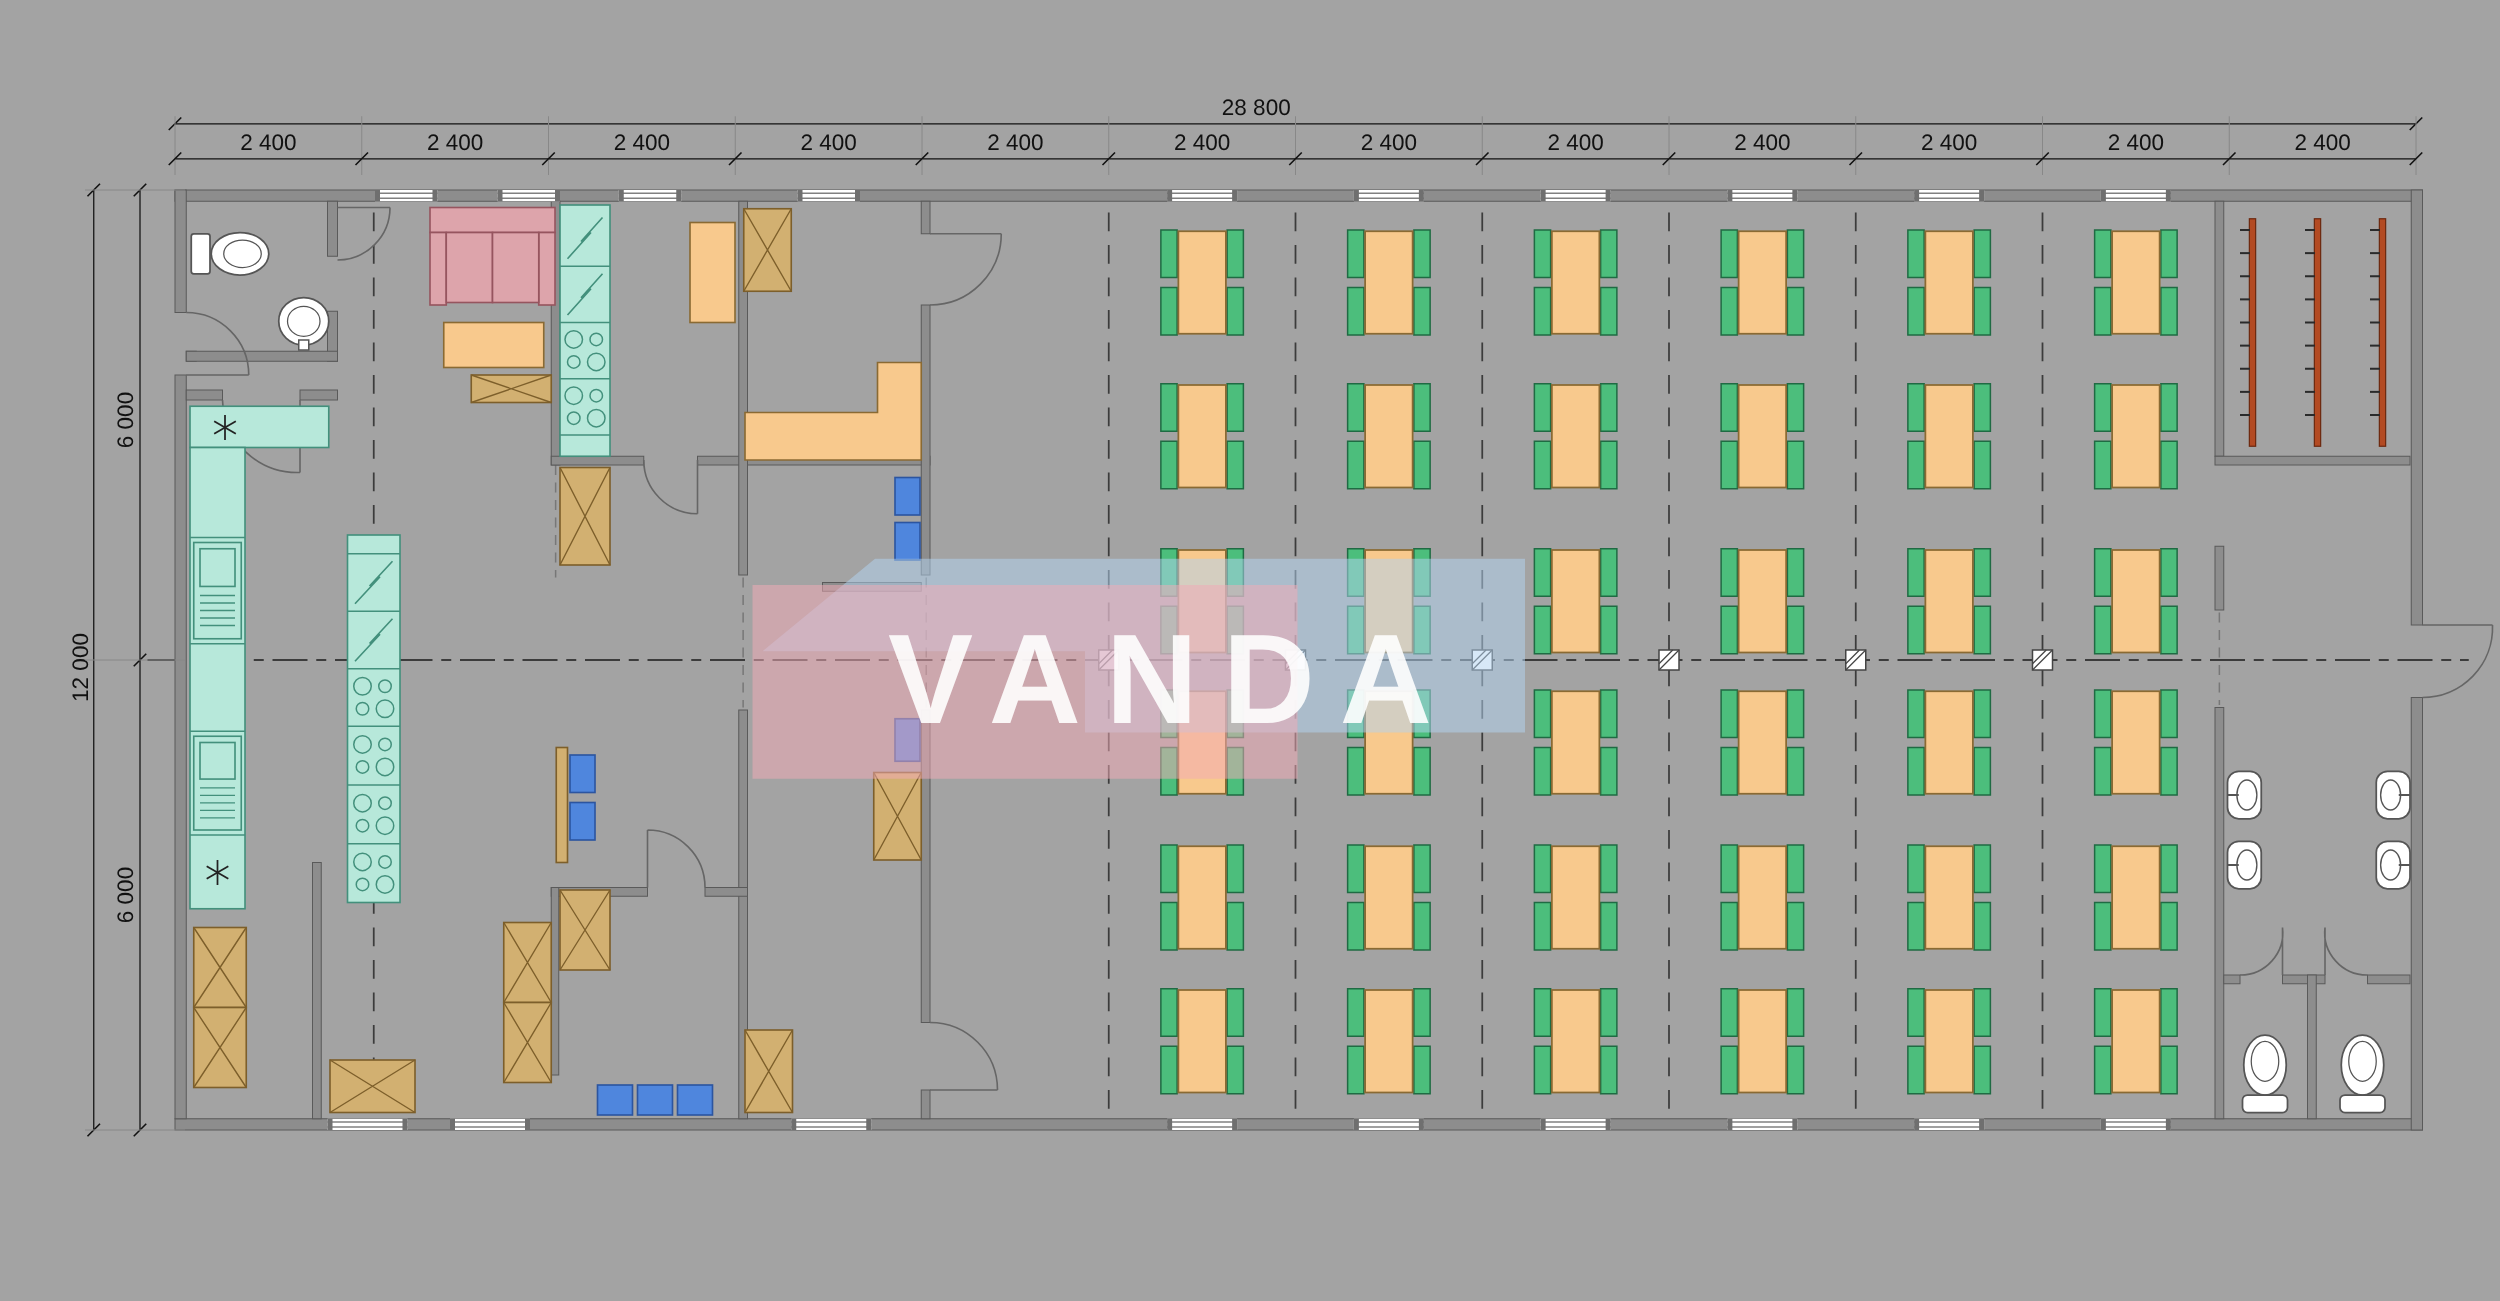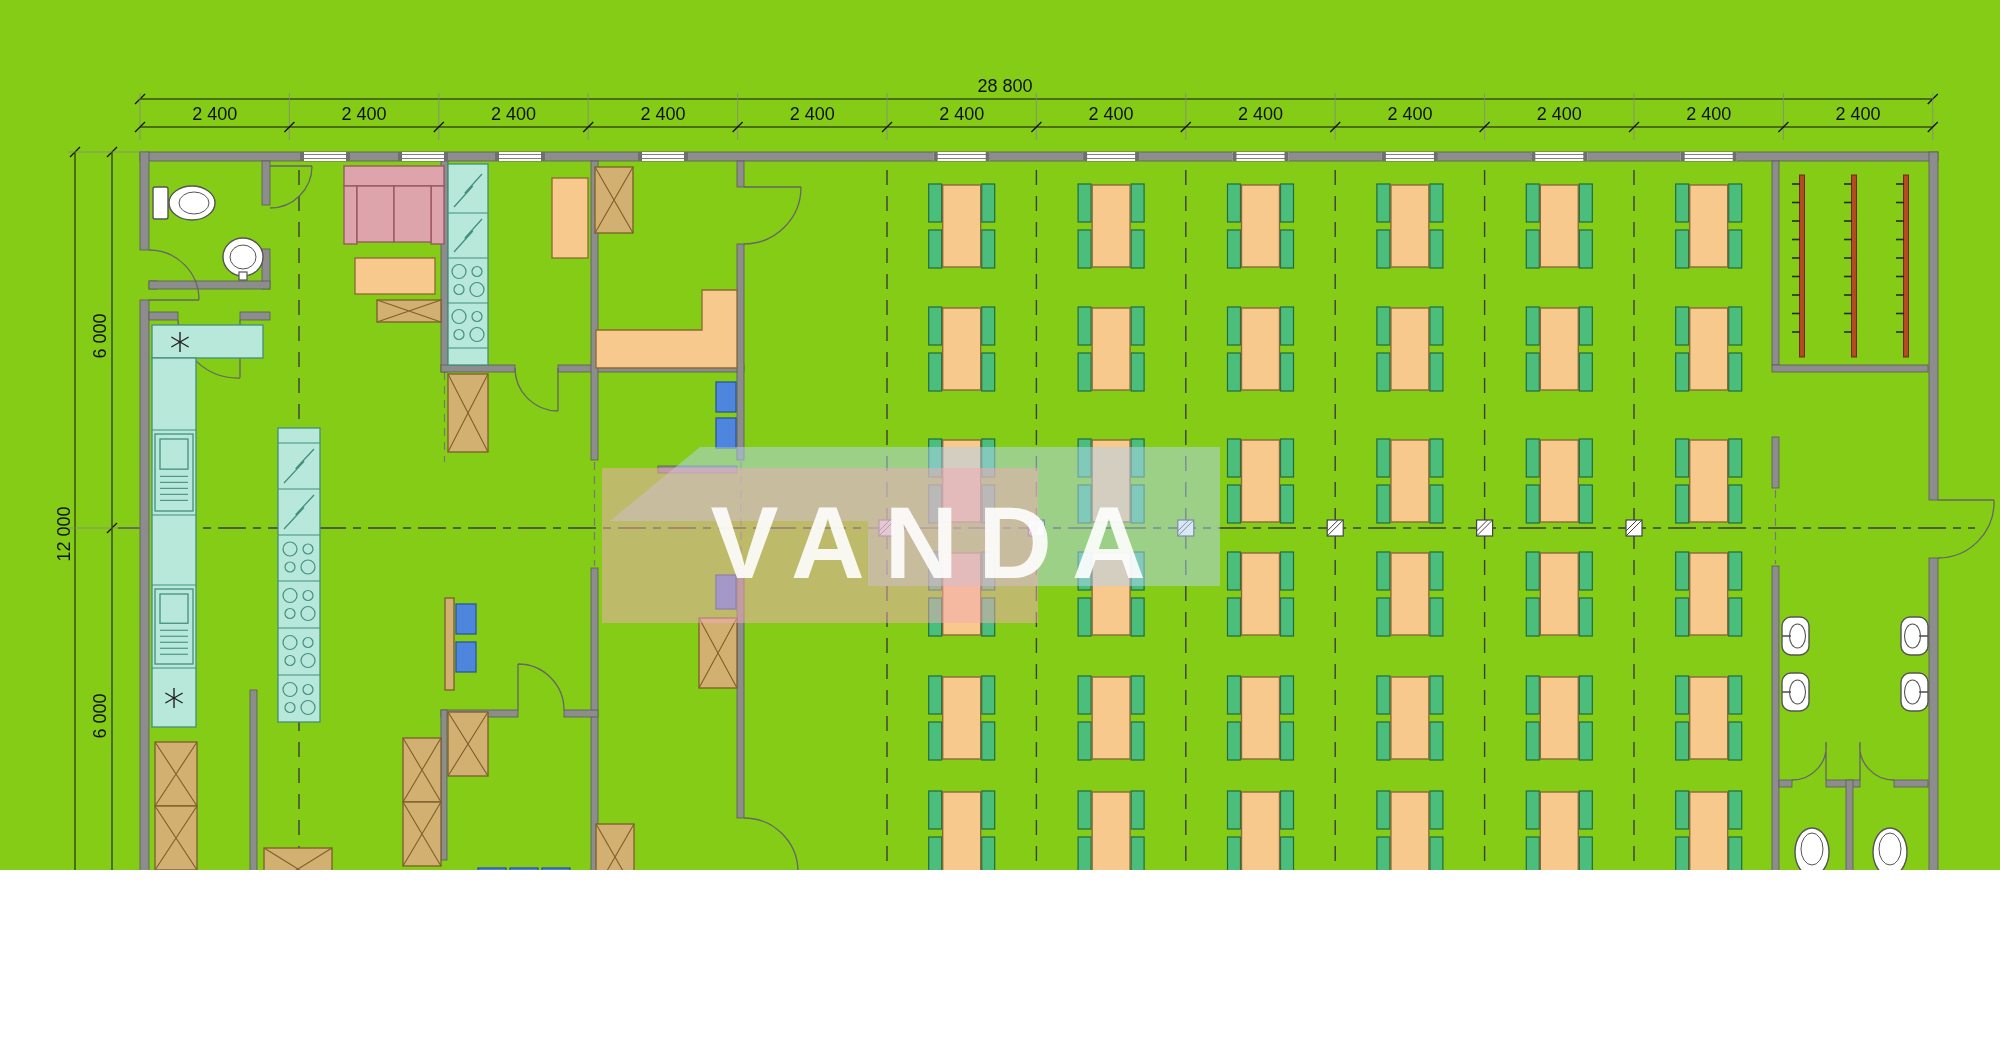--- a/index.html
+++ b/index.html
@@ -1,16 +1,16 @@
 <!DOCTYPE html>
 <html><head>
 <meta charset="utf-8">
 <style>
   html,body{margin:0;padding:0;background:#ffffff;}
-  .canvas{position:relative;width:2000px;height:870px;background:#84cc16;overflow:hidden;
+  .canvas{position:relative;width:2000px;height:1041px;background:#a3a3a3;overflow:hidden;
           font-family:"Liberation Sans", sans-serif;}
   svg{position:absolute;left:0;top:0;}
   text{font-family:"Liberation Sans", sans-serif;}
   .dimtxt{fill:#111;font-size:18px;}
   .wm-text{fill:#ffffff;font-weight:bold;opacity:.9;}
 </style>
 </head>
 <body>
 
 <div class="canvas">

